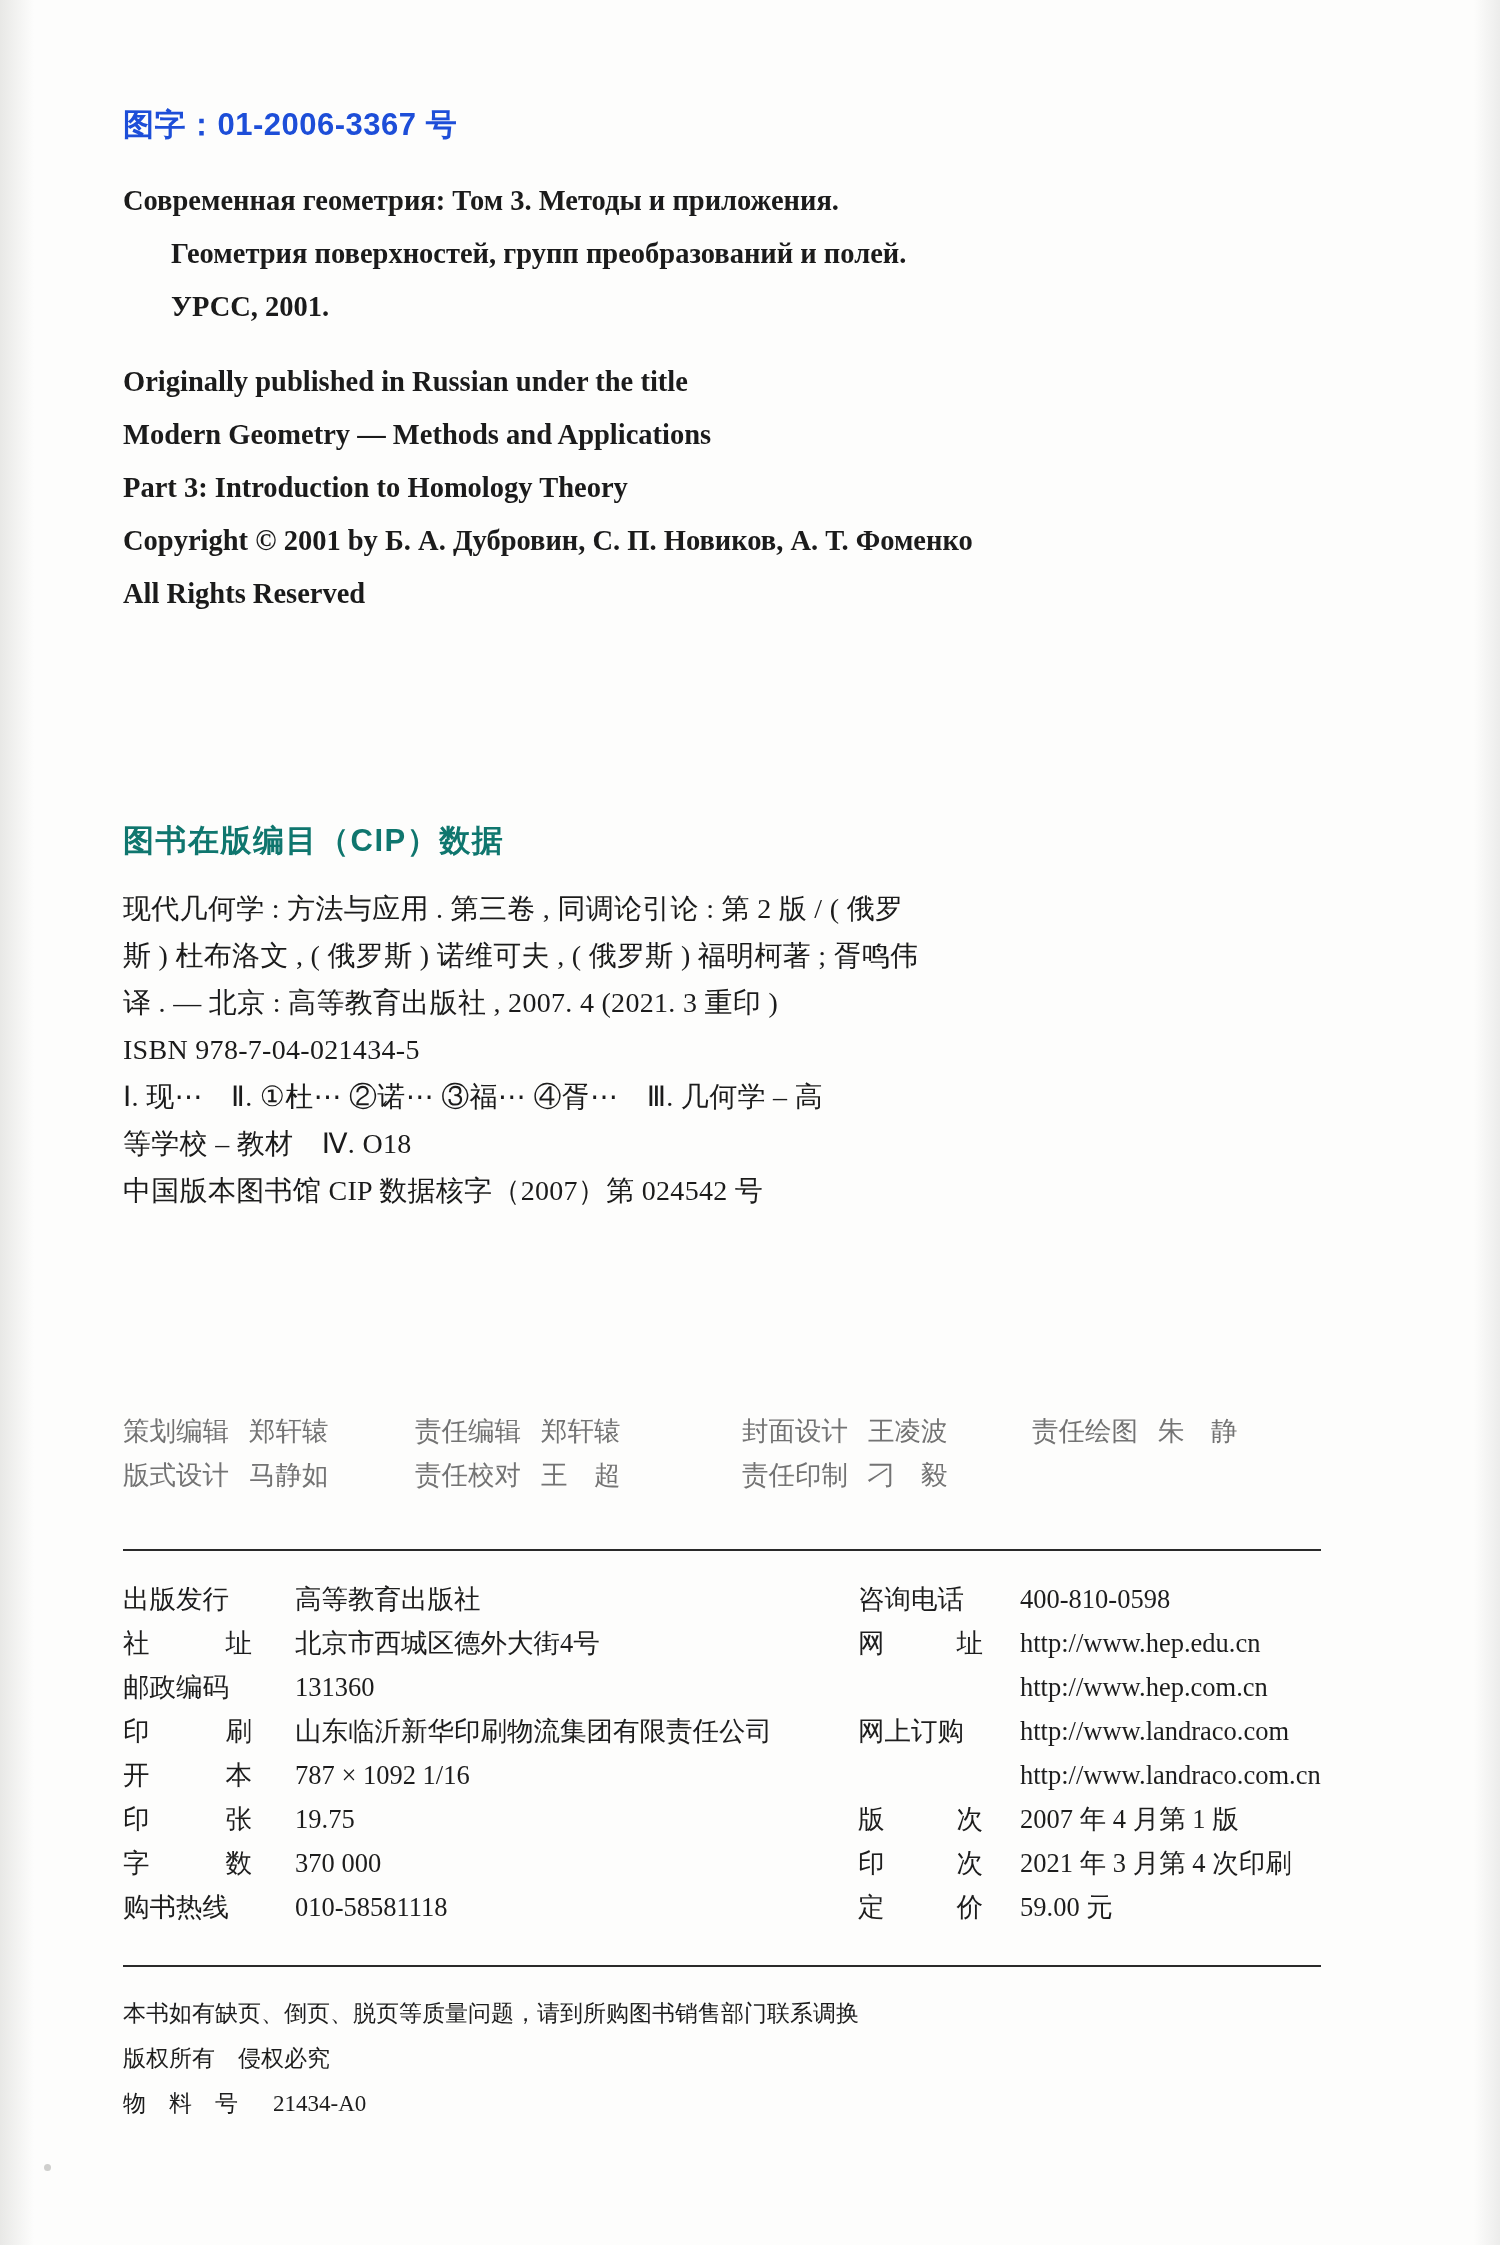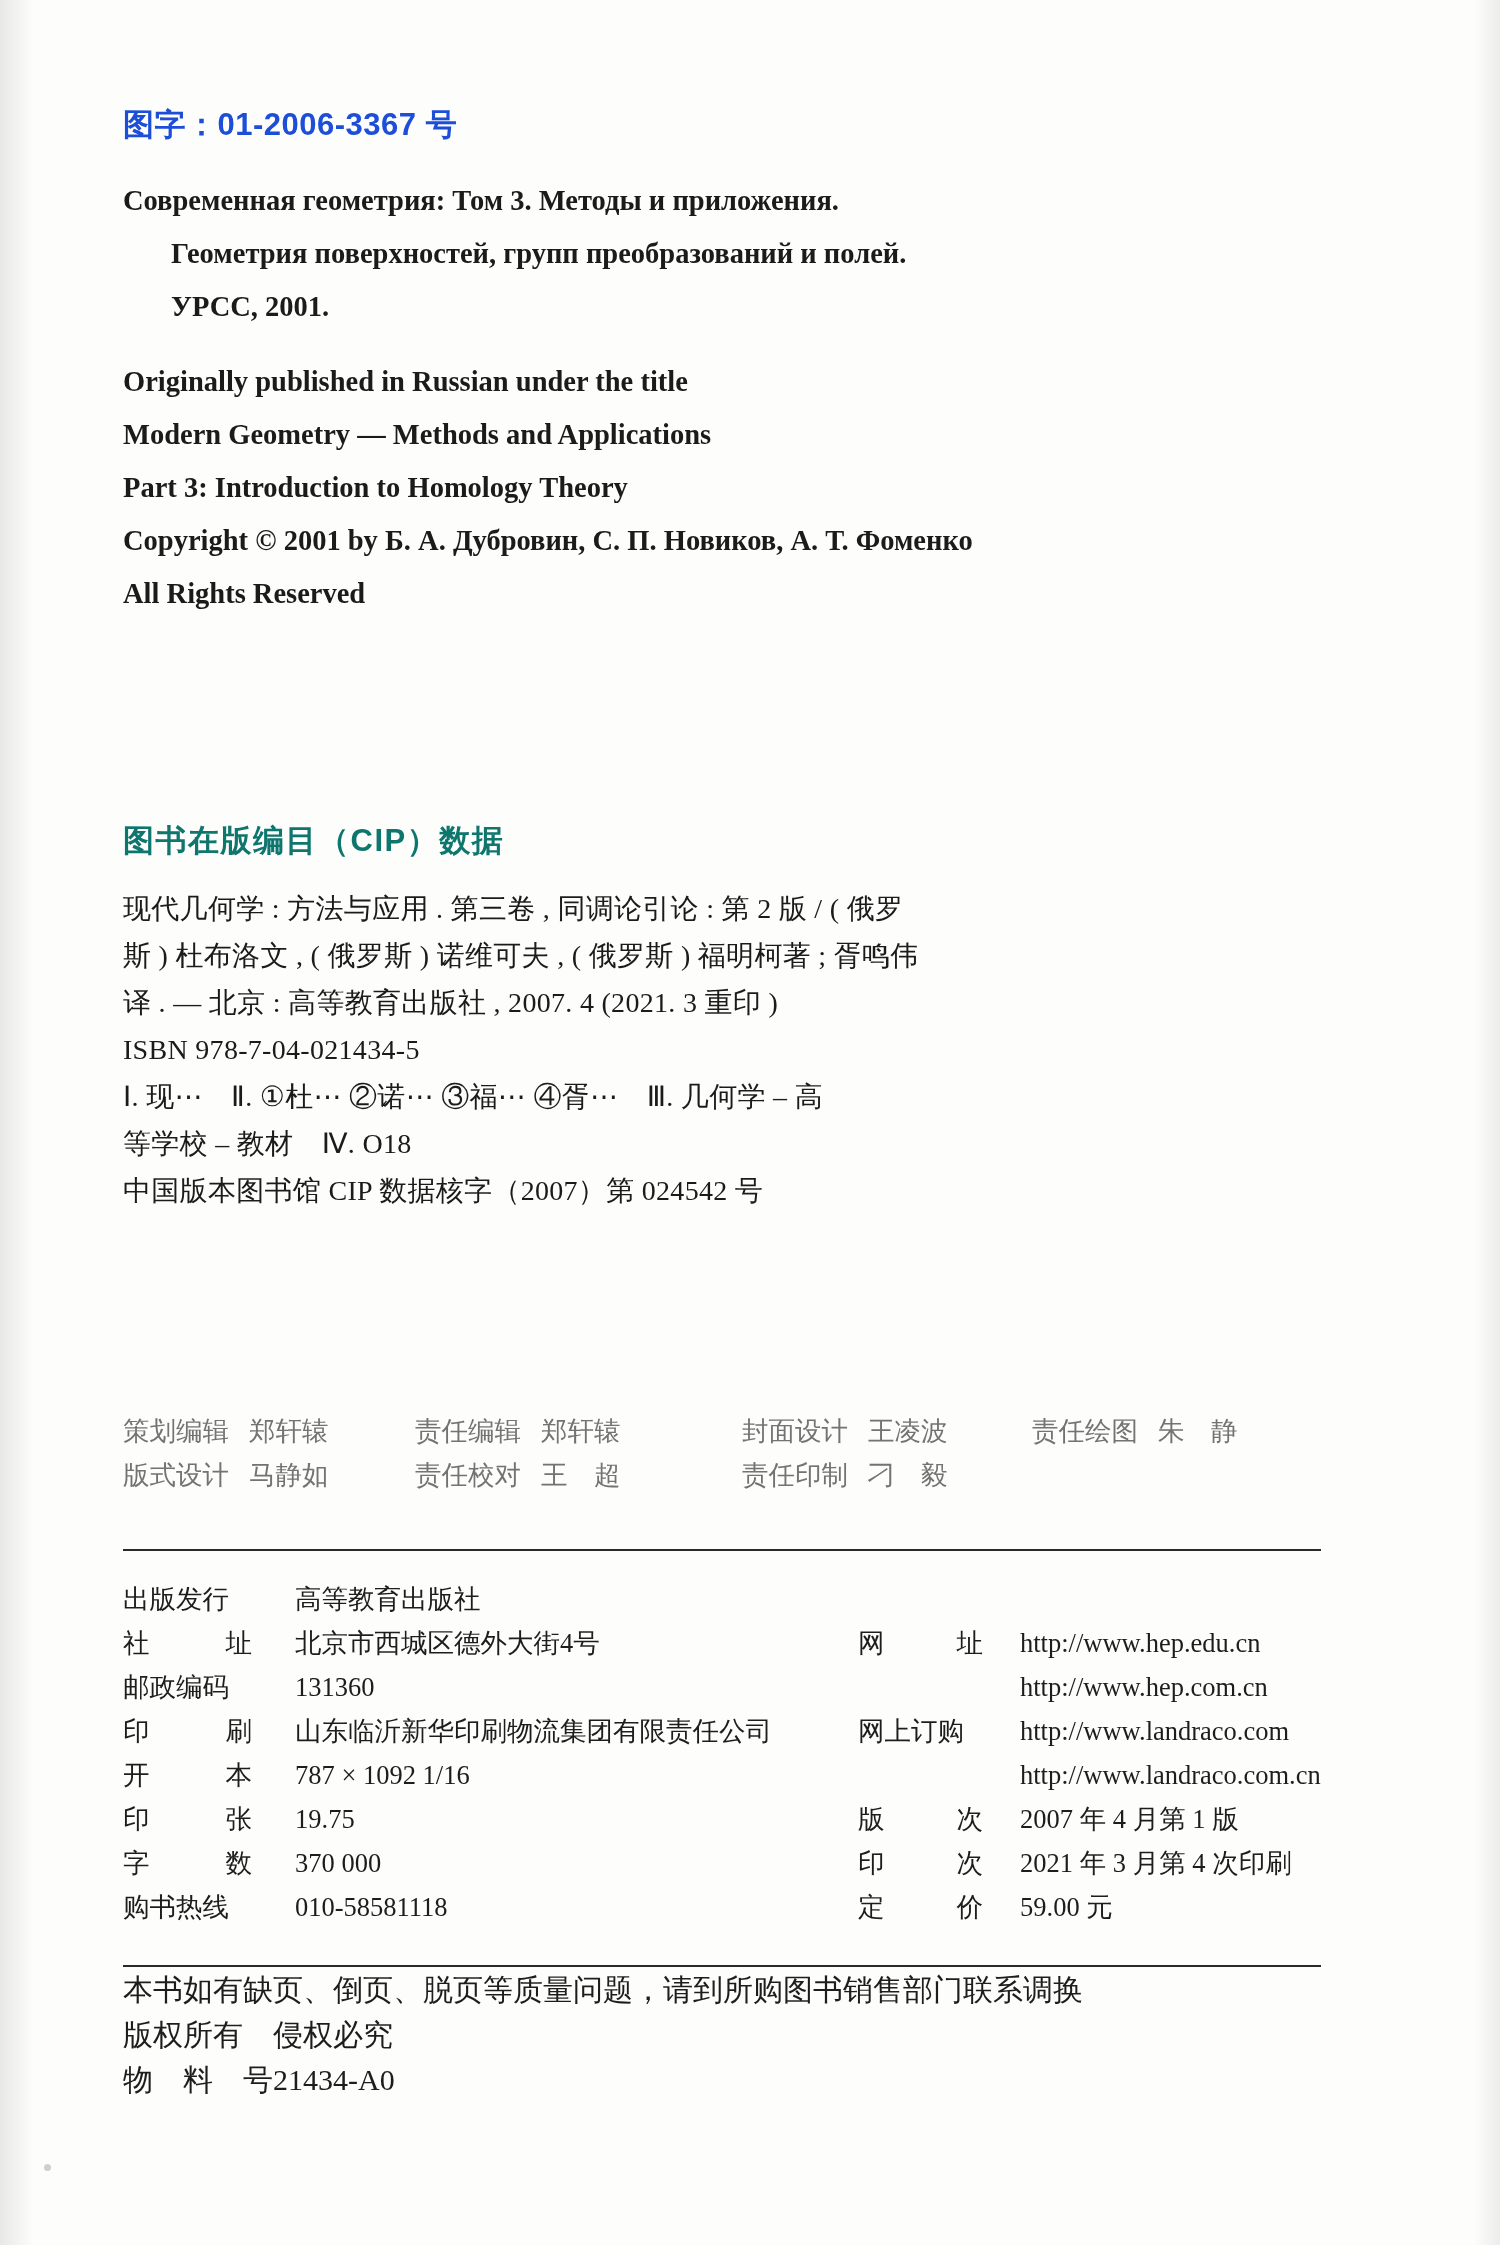--- a/index.html
+++ b/index.html
@@ -152,22 +152,23 @@
     width: 162px;
     flex: 0 0 162px;
     display: flex;
     justify-content: space-between;
   }
   .imp-label-r.solid { display: block; }
   .imp-value { }
 
   
   .footer {
+    margin-top: 24px;
     font-family: "Liberation Sans", sans-serif;
-    font-size: 30px;
+    font-size: 23px;
     line-height: 45px;
     color: #1d1d1d;
   }
   .footer .ln { white-space: nowrap; }
   .footer-row {
     display: flex;
     align-items: baseline;
     white-space: nowrap;
   }
   .footer-label {
@@ -292,20 +293,24 @@
           <span class="imp-value">370  000</span>
         </div>
         <div class="imp-row">
           <span class="imp-label solid">购书热线</span>
           <span class="imp-value">010-58581118</span>
         </div>
       </div>
 
       <div class="imprint-col-right">
         <div class="imp-row">
+          <span class="imp-label-r solid">咨询电话</span>
+          <span class="imp-value">400-810-0598</span>
+        </div>
+        <div class="imp-row">
           <span class="imp-label-r">
               <span style="letter-spacing:72px">网址</span>
             </span>
           <span class="imp-value">http://www.hep.edu.cn</span>
         </div>
         <div class="imp-row">
           <span class="imp-label-r solid"></span>
           <span class="imp-value">http://www.hep.com.cn</span>
         </div>
         <div class="imp-row">

